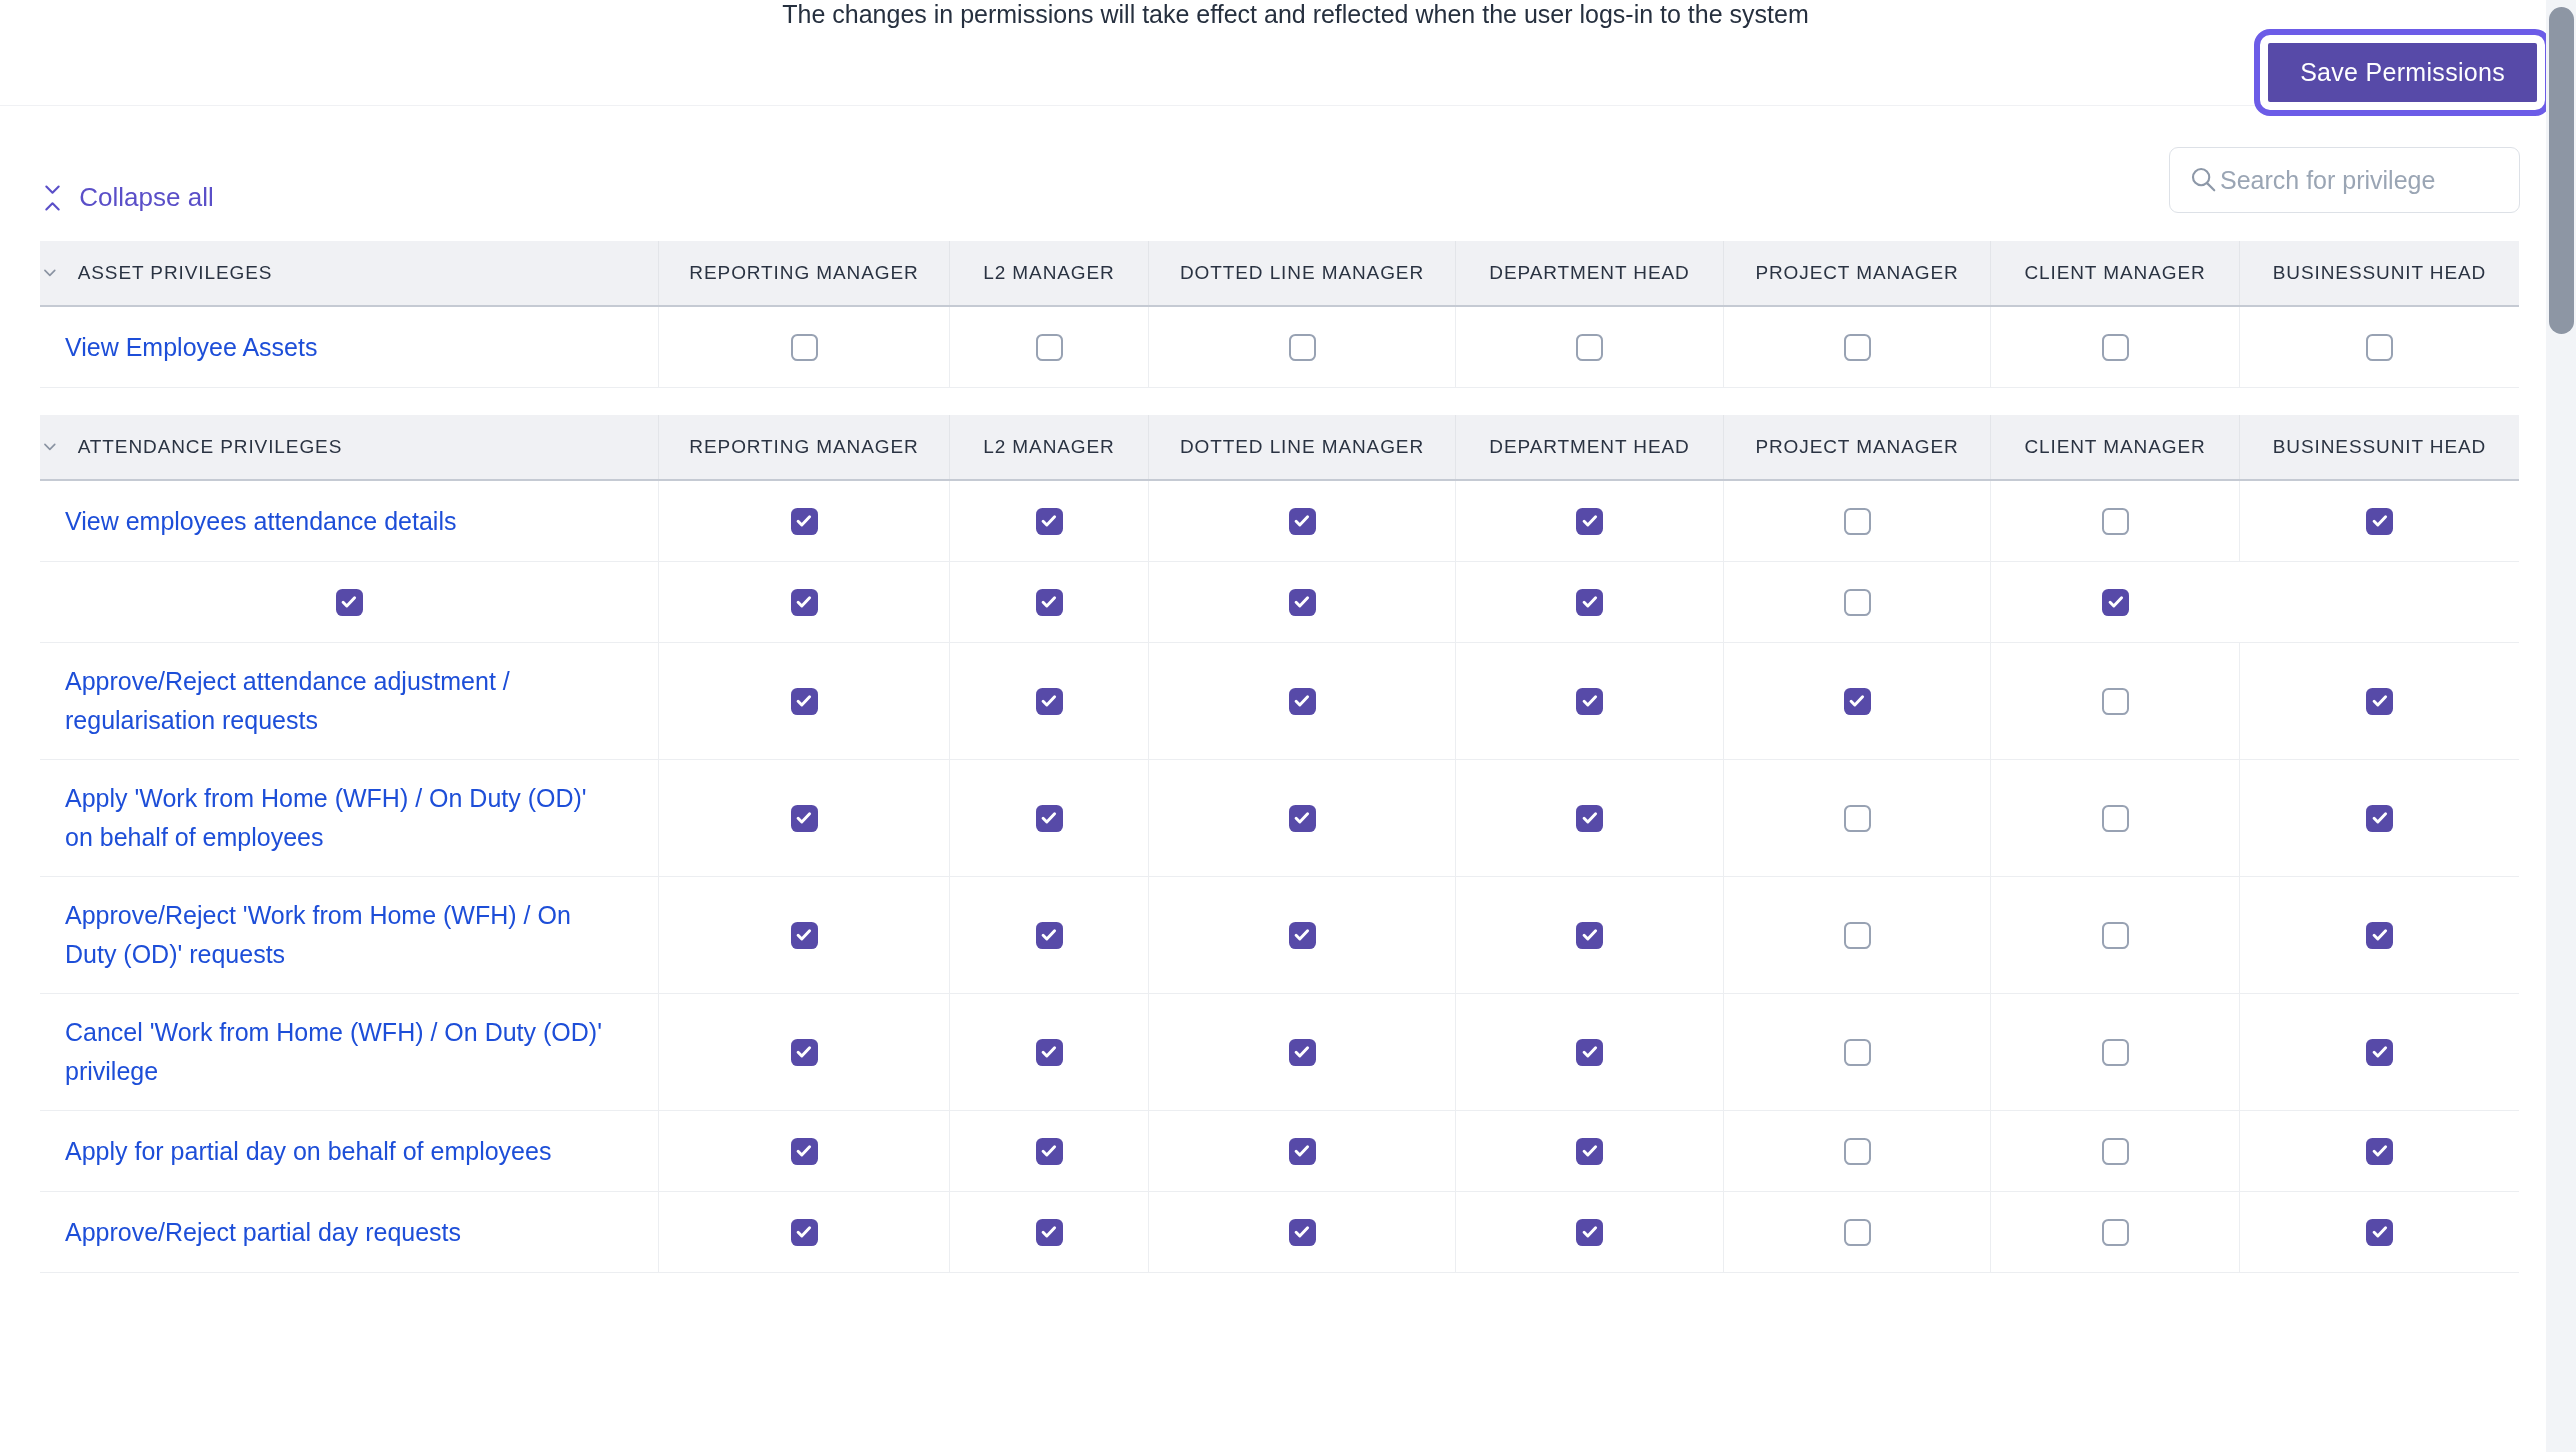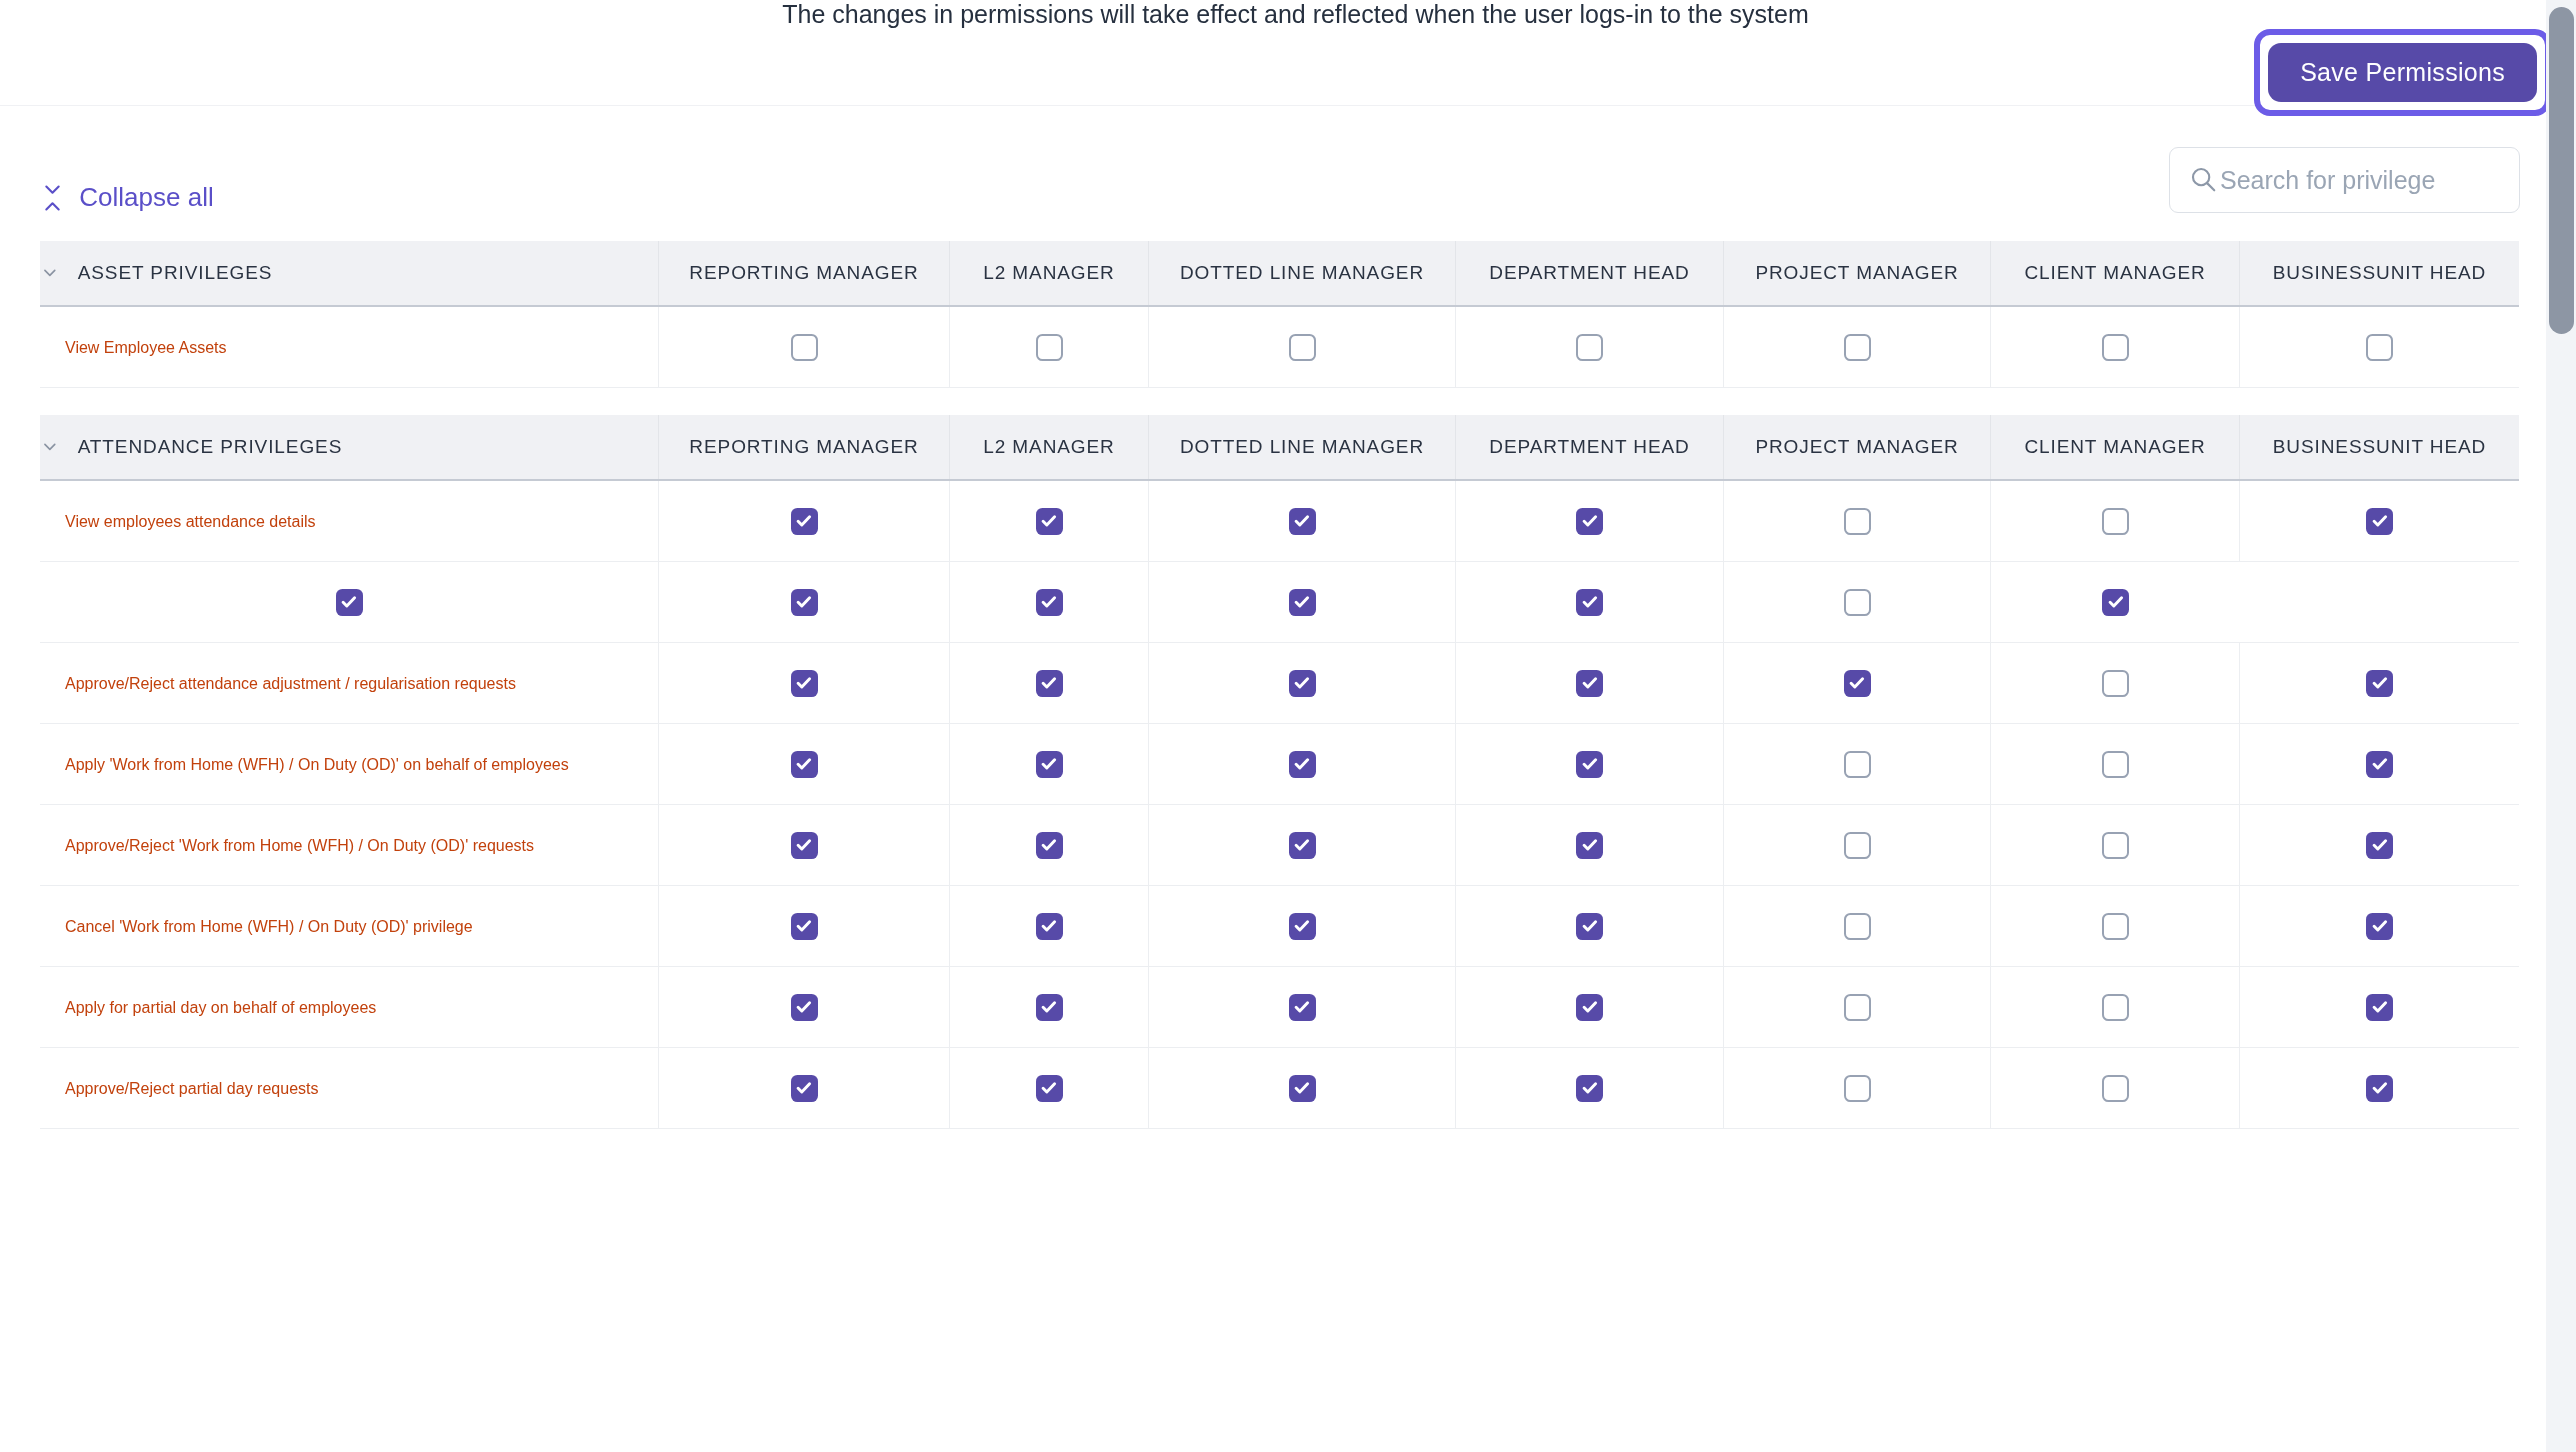--- a/index.html
+++ b/index.html
@@ -19,21 +19,21 @@
 
   
   .titlebar{height:89px;display:flex;align-items:center;padding:0 63px 0 40px;border-bottom:1.8px solid #f0f1f4;background:#fff;}
   .titlebar h1{font-size:29.5px;font-weight:500;color:var(--text);letter-spacing:0.2px;}
   .close-btn{margin-left:auto;width:39px;height:39px;display:flex;align-items:center;justify-content:center;cursor:pointer;}
 
   
   .subbar{height:106px;display:flex;align-items:center;padding:0 25px 0 40px;border-bottom:1.8px solid #f0f1f4;background:#fff;flex-direction:column;}
   .subbar p{font-size:25px;color:#26303f;}
   .save-ring{margin-left:auto;border:6.3px solid var(--ring);border-radius:16px;padding:8px;background:#fff;}
-  .save-btn{display:block;background:var(--accent);color:#fff;font-family:inherit;font-size:25px;padding:15px 32px;border:none;border-radius:13px;cursor:pointer;letter-spacing:0.3px;}
+  .save-btn{display:block;background:var(--accent);color:#fff;font-family:inherit;font-size:25px;padding:15px 32px;border:none;border-radius:2px;cursor:pointer;letter-spacing:0.3px;}
 
   
   main{padding:0 56px 0 40px;}
   .perm-heading{margin-top:51px;font-size:31px;font-weight:500;color:var(--text);}
   .toolbar{margin-top:41px;display:flex;align-items:flex-end;justify-content:space-between;height:66px;}
   .collapse-link{display:flex;align-items:center;gap:14.3px;color:var(--link);font-size:26px;cursor:pointer;text-decoration:none;}
   .searchbox{width:351px;height:66px;border:1.8px solid #dde1e7;border-radius:9px;display:flex;align-items:center;padding:0 18px;gap:2px;background:#fff;}
   .searchbox input{flex:1;min-width:0;border:none;outline:none;font-family:inherit;font-size:25px;color:#26303f;background:transparent;}
   .searchbox input::placeholder{color:#9aa5b4;}
 
@@ -43,21 +43,21 @@
   .ptable + .ptable{margin-top:27px;}
   .trow{display:grid;grid-template-columns:619px 291px 199px 307px 268px 267px 249px 279px;}
   .trow.head{background:var(--hdr-bg);height:66px;border-bottom:2.7px solid var(--hdr-border);}
   .trow.head .cell{display:flex;align-items:center;justify-content:center;font-size:19px;font-weight:500;letter-spacing:0.9px;color:#2a3342;border-right:1.8px solid #e3e5e9;}
   .trow.head .cell:last-child{border-right:none;}
   .trow.head .labelcell{justify-content:flex-start;gap:18px;}
   .trow.body{background:#fff;border-bottom:1.8px solid var(--row-border);min-height:81px;}
   .trow.body .cell{display:flex;align-items:center;justify-content:center;border-right:1.8px solid var(--row-border);}
   .trow.body .cell:last-child{border-right:none;}
   .trow.body .labelcell{justify-content:flex-start;padding:19px 39px 19px 25px;}
-  .trow.body .labelcell span{font-size:16px;color:#c2410c;line-height:39px;}
+  .trow.body .labelcell span{font-size:25px;color:#1d4ed8;line-height:39px;}
   .sectitle{white-space:nowrap;}
   .chev{display:flex;align-items:center;cursor:pointer;}
 
   .checkbox{width:27px;height:27px;border-radius:6.3px;border:2.7px solid var(--cb-border);background:#fff;cursor:pointer;}
   .checkbox.checked{border:none;background:var(--accent);display:flex;align-items:center;justify-content:center;}
 
   
   .scroll-track{position:absolute;top:0;right:0;width:30px;height:100%;background:#f2f4f7;}
   .scroll-thumb{position:absolute;left:2.7px;top:7.2px;width:25px;height:327px;border-radius:12.5px;background:#8d96a4;cursor:pointer;}
 </style>

